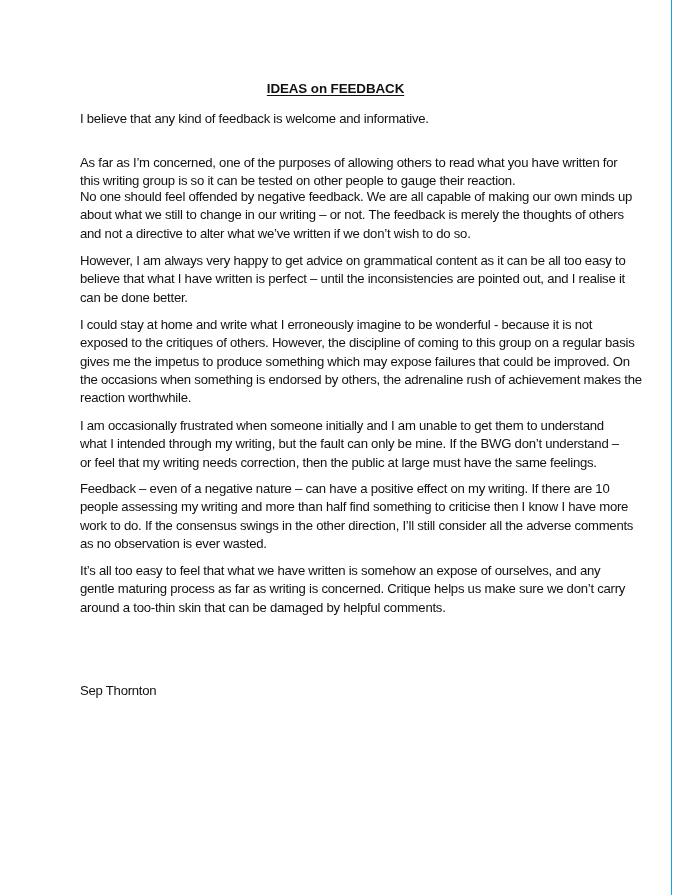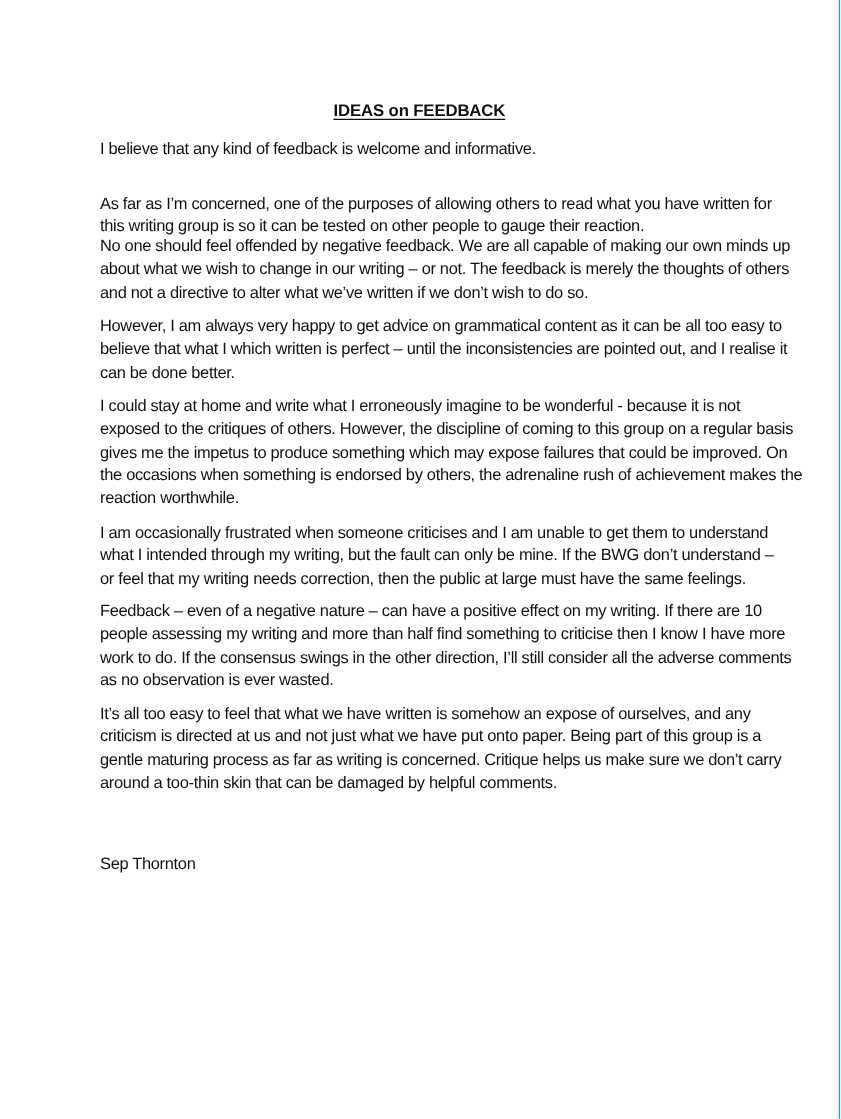--- a/index.html
+++ b/index.html
@@ -68,54 +68,53 @@
     <span class="line">I believe that any kind of feedback is welcome and informative.</span>
   </p>
 
   <p class="para" style="top:154px">
     <span class="line">As far as I’m concerned, one of the purposes of allowing others to read what you have written for</span>
     <span class="line">this writing group is so it can be tested on other people to gauge their reaction.</span>
   </p>
 
   <p class="para" style="top:188px">
     <span class="line">No one should feel offended by negative feedback.  We are all capable of making our own minds up</span>
-    <span class="line">about what we wish to change in our writing – or not.  The feedback is merely the thoughts of others</span>
+    <span class="line">about what we still to change in our writing – or not.  The feedback is merely the thoughts of others</span>
     <span class="line">and not a directive to alter what we’ve written if we don’t wish to do so.</span>
   </p>
 
   <p class="para" style="top:252px">
     <span class="line">However, I am always very happy to get advice on grammatical content as it can be all too easy to</span>
-    <span class="line">believe that what I which written is perfect – until the inconsistencies are pointed out, and I realise it</span>
+    <span class="line">believe that what I have written is perfect – until the inconsistencies are pointed out, and I realise it</span>
     <span class="line">can be done better.</span>
   </p>
 
   <p class="para" style="top:316px">
     <span class="line">I could stay at home and write what I erroneously imagine to be wonderful - because it is not</span>
     <span class="line">exposed to the critiques of others.  However, the discipline of coming to this group on a regular basis</span>
     <span class="line">gives me the impetus to produce something which may expose failures that could be improved.  On</span>
     <span class="line">the occasions when something is endorsed by others, the adrenaline rush of achievement makes the</span>
     <span class="line">reaction worthwhile.</span>
   </p>
 
   <p class="para" style="top:417px">
-    <span class="line">I am occasionally frustrated when someone criticises and I am unable to get them to understand</span>
+    <span class="line">I am occasionally frustrated when someone initially and I am unable to get them to understand</span>
     <span class="line">what I intended through my writing, but the fault can only be mine.  If the BWG don’t understand –</span>
     <span class="line">or feel that my writing needs correction, then the public at large must have the same feelings.</span>
   </p>
 
   <p class="para" style="top:480px">
     <span class="line">Feedback – even of a negative nature – can have a positive effect on my writing.  If there are 10</span>
     <span class="line">people assessing my writing and more than half find something to criticise then I know I have more</span>
     <span class="line">work to do.  If the consensus swings in the other direction, I’ll still consider all the adverse comments</span>
     <span class="line">as no observation is ever wasted.</span>
   </p>
 
   <p class="para" style="top:562px">
     <span class="line">It’s all too easy to feel that what we have written is somehow an expose of ourselves, and any</span>
-    <span class="line">criticism is directed at us and not just what we have put onto paper.  Being part of this group is a</span>
     <span class="line">gentle maturing process as far as writing is concerned.  Critique helps us make sure we don’t carry</span>
     <span class="line">around a too-thin skin that can be damaged by helpful comments.</span>
   </p>
 
 
   <p class="para" style="top:682px">
     <span class="line">Sep Thornton</span>
   </p>
 
 </div>

